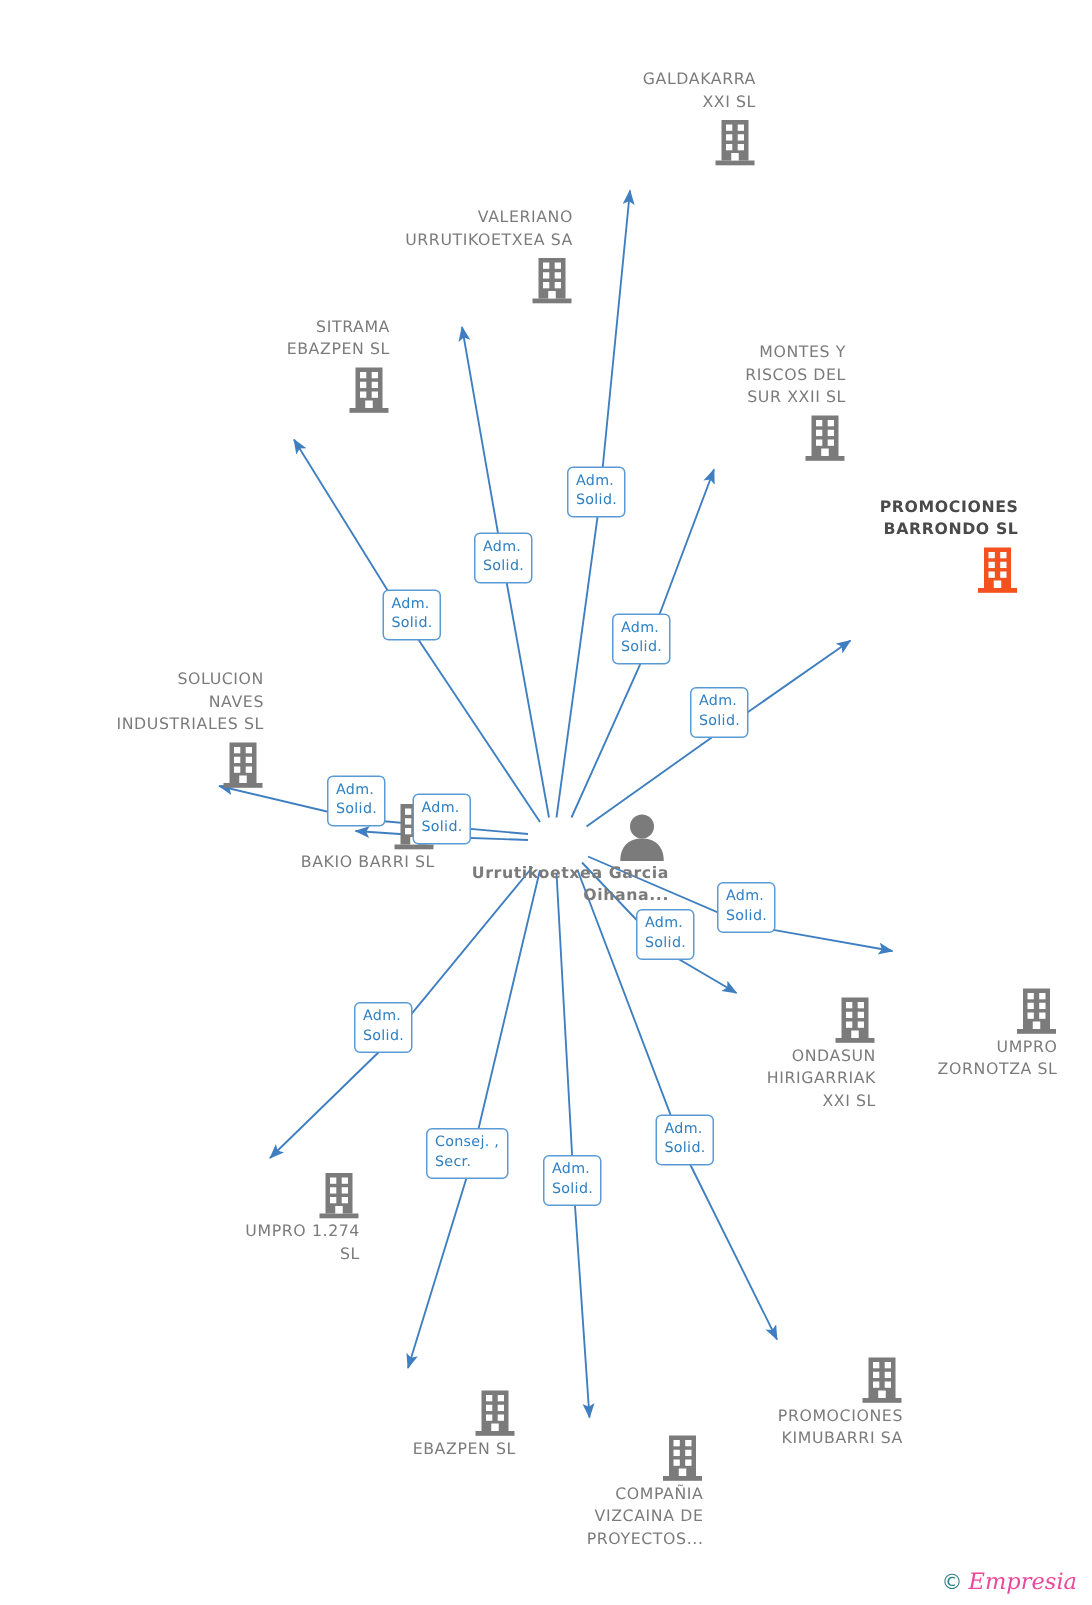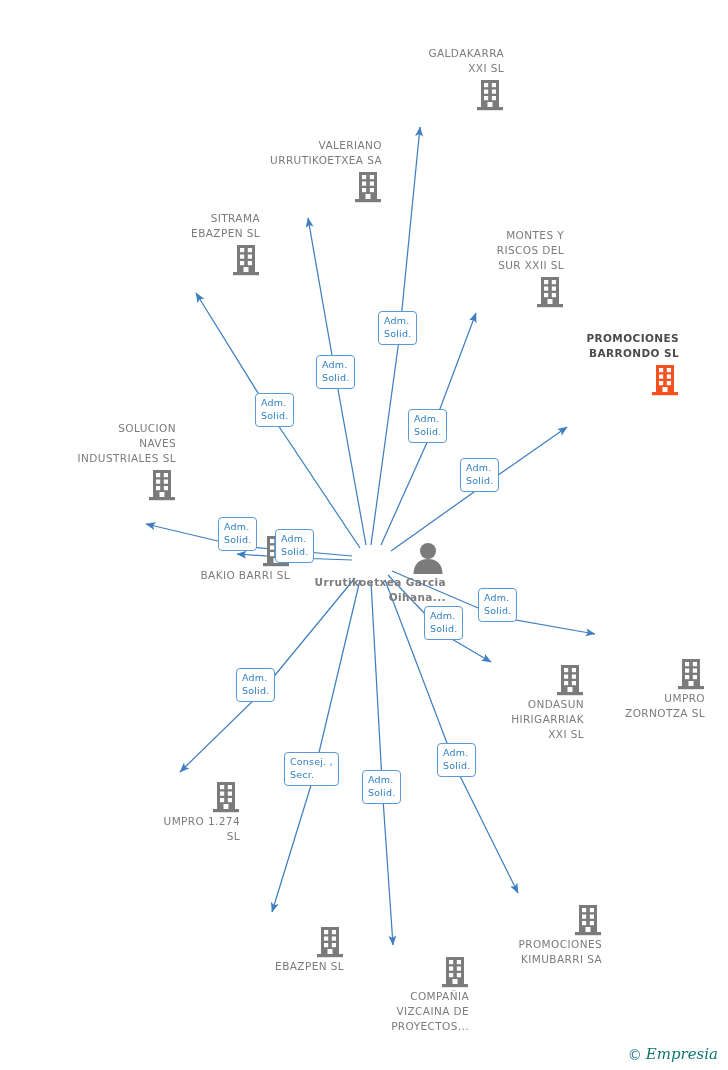--- a/index.html
+++ b/index.html
@@ -72,21 +72,21 @@
     display: flex;
     align-items: center;
     gap: 4px;
   }
   .watermark .wm-c {
     color: #2e7d8a;
     font-size: 14px;
     line-height: 14px;
   }
   .watermark .wm-name {
-    color: #0f766e;
+    color: #ec4899;
     font-size: 15px;
     font-style: italic;
     font-family: "DejaVu Serif", serif;
     line-height: 15px;
   }
 </style>
 </head>
 <body>
 
 <div id="canvas">
@@ -229,21 +229,21 @@
           <rect x="8" y="10.5" width="4.2" height="4.2"></rect>
             <rect x="15.8" y="10.5" width="4.2" height="4.2"></rect>
           <rect x="8" y="17" width="4.2" height="4.2"></rect>
             <rect x="15.8" y="17" width="4.2" height="4.2"></rect>
           <rect x="11.5" y="23" width="5" height="5"></rect>
         </g>
       </svg>
     </div>
   </div>
 
-  <div class="node label-top" style="left:101px; top:421px;">
+  <div class="node label-top" style="left:101px; top:446px;">
     <div class="label">SOLUCION
 NAVES
 INDUSTRIALES SL</div>
     <div class="icon">
       <svg width="28" height="32" viewBox="0 0 28 32" xmlns="http://www.w3.org/2000/svg">
         <g fill="#7b7b7b">
             <rect x="5" y="1" width="18" height="27"></rect>
             <rect x="1" y="28" width="26" height="3.2"></rect>
           </g>
         <g fill="#ffffff">

